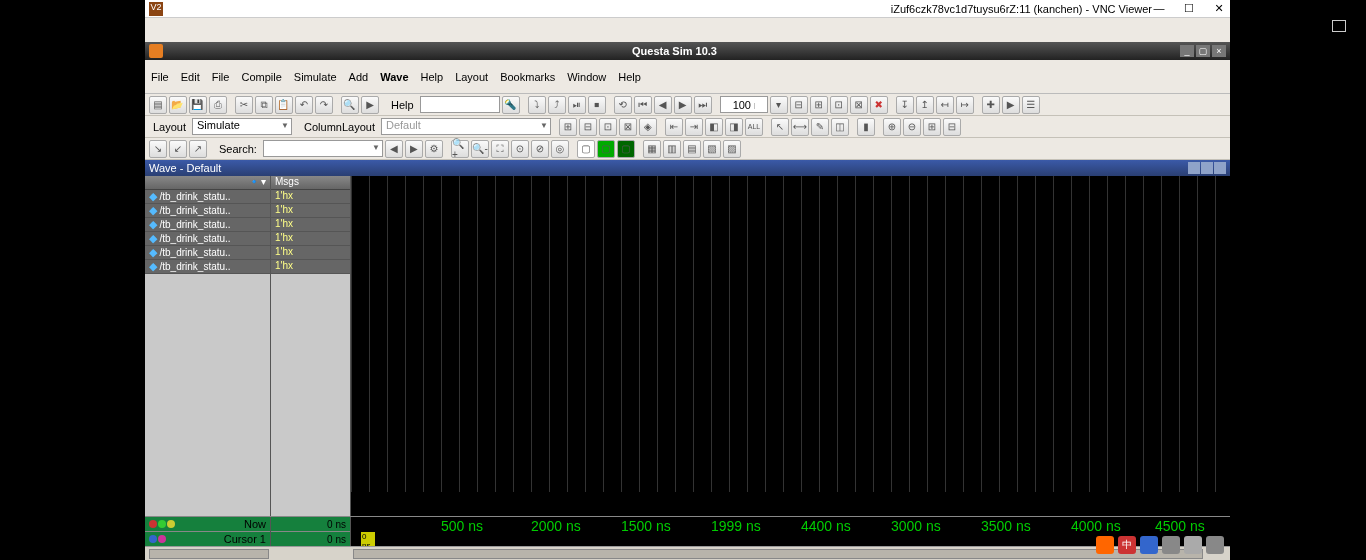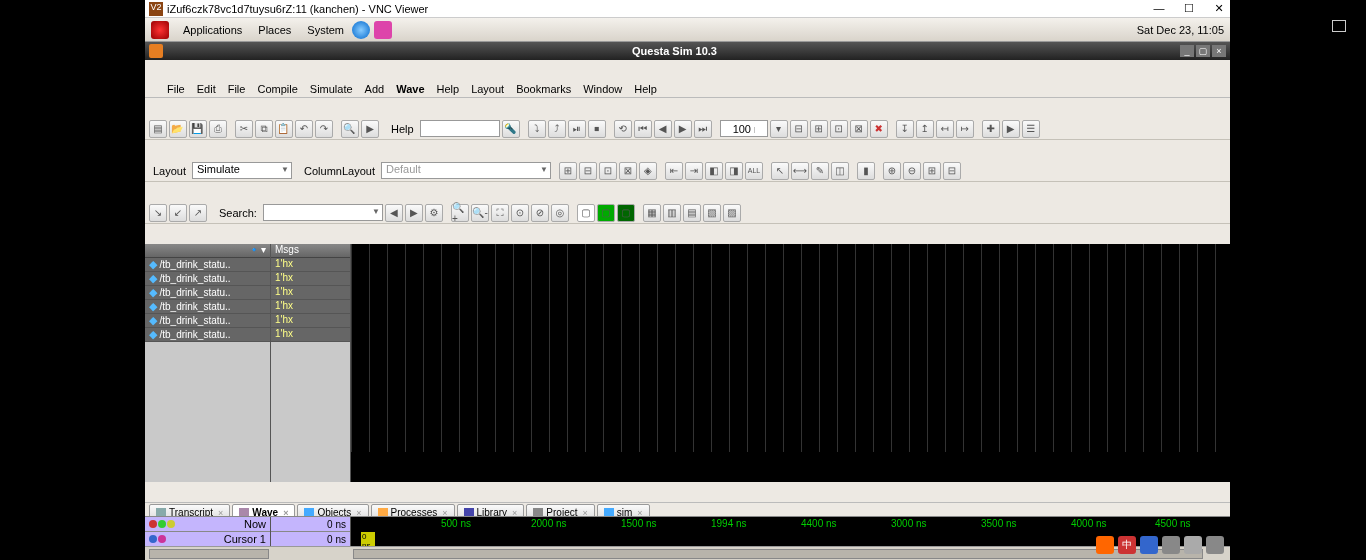--- a/index.html
+++ b/index.html
@@ -1,34 +1,34 @@
 <!DOCTYPE html>
 <html><head>
 <meta charset="utf-8">
 <style>
 * { margin: 0; padding: 0; box-sizing: border-box; font-family: "Liberation Sans", Arial, sans-serif; font-size: 11px; }
 body { background: #000; width: 1366px; height: 560px; overflow: hidden; position: relative; }
 .vnc-window { position: absolute; left: 145px; top: 0; width: 1085px; height: 560px; background: #ede9e3; }
 .vnc-titlebar { height: 18px; background: #fff; display: flex; align-items: center; padding: 0 4px; border-bottom: 1px solid #ccc; }
 .vnc-icon { width: 14px; height: 14px; background: #8b4513; margin-right: 4px; font-size: 9px; color: #fff; text-align: center; }
-.vnc-title { flex: 1; font-size: 11px; }
+.vnc-title { flex: 1; font-size: 11px; text-align: right; }
 .vnc-btns { display: flex; gap: 16px; }
 .vnc-btn { width: 14px; height: 14px; text-align: center; cursor: pointer; }
 .gnome-panel { height: 24px; background: linear-gradient(#f4f1ec,#d9d4cb); display: flex; align-items: center; padding: 0 6px; border-bottom: 1px solid #999; }
 .gnome-icon { width: 18px; height: 18px; background: radial-gradient(#f33,#900); border-radius: 3px; margin-right: 6px; }
 .gnome-menu { padding: 0 8px; cursor: pointer; }
 .gnome-tray { margin-left: auto; display: flex; align-items: center; gap: 6px; }
 .globe { width: 18px; height: 18px; background: radial-gradient(#8cf,#06c); border-radius: 50%; }
-.questa-window { position: absolute; left: 0; top: 42px; right: 0; bottom: 0; display: flex; flex-direction: column; gap: 20px; }
+.questa-window { position: absolute; left: 0; top: 42px; right: 0; bottom: 0; display: flex; flex-direction: column; }
 .q-titlebar { height: 18px; background: linear-gradient(#555,#222); color: #fff; display: flex; align-items: center; padding: 0 4px; }
 .q-logo { width: 14px; height: 14px; background: #e67e22; border-radius: 2px; margin-right: 6px; }
 .q-title { flex: 1; text-align: center; font-weight: bold; }
 .q-winbtns { display: flex; gap: 2px; }
 .q-winbtn { width: 14px; height: 12px; background: #777; text-align: center; line-height: 12px; cursor: pointer; font-size: 9px; color: #fff; }
-.menubar { height: 18px; background: #ede9e3; display: flex; align-items: center; padding: 0 16px; border-bottom: 1px solid #bbb; }
+.menubar { height: 34px; background: #ede9e3; display: flex; align-items: center; padding: 0 0; border-bottom: 1px solid #bbb; }
 .menu-item { padding: 0 6px; cursor: pointer; }
 .menu-item.bold { font-weight: bold; }
 .toolbar { height: 22px; background: #ede9e3; display: flex; align-items: center; padding: 0 4px; gap: 2px; border-bottom: 1px solid #c5c1b8; }
 .tb-btn { width: 18px; height: 18px; background: linear-gradient(#fafafa,#ddd); border: 1px solid #aaa; border-radius: 2px; cursor: pointer; display: flex; align-items: center; justify-content: center; font-size: 10px; color: #555; }
 .tb-sep { width: 4px; }
 .tb-label { padding: 0 4px; }
 .tb-input { height: 17px; border: 1px solid #999; background: #fff; padding: 0 12px; }
 .tb-dropdown { height: 17px; border: 1px solid #999; background: #fff; padding: 0 16px 0 4px; position: relative; }
 .tb-dropdown::after { content: "▼"; position: absolute; right: 2px; top: 2px; font-size: 8px; color: #666; }
 .wave-header { height: 16px; background: linear-gradient(#3b5aa8,#2a3f73); color: #fff; display: flex; align-items: center; padding: 0 4px; font-size: 10px; }
@@ -39,27 +39,27 @@
 .msgs-panel { width: 80px; background: #c9c9c9; border-right: 1px solid #555; display: flex; flex-direction: column; }
 .panel-header { height: 14px; background: linear-gradient(#888,#666); color: #fff; font-size: 10px; text-align: right; padding-right: 4px; border-bottom: 1px solid #444; }
 .panel-header.msgs { text-align: left; padding-left: 4px; }
 .signal-row { height: 14px; display: flex; align-items: center; padding-left: 4px; font-size: 10px; background: #666; color: #fff; border-bottom: 1px solid #555; overflow: hidden; white-space: nowrap; }
 .signal-row .dia { color: #5bf; margin-right: 2px; }
 .msgs-row { height: 14px; padding-left: 4px; font-size: 10px; background: #666; color: #ff8; border-bottom: 1px solid #555; }
 .signals-spacer { flex: 1; background: #c9c9c9; }
 .wave-area { flex: 1; background: #000; position: relative; overflow: hidden; }
 .grid-line { position: absolute; top: 0; bottom: 30px; width: 1px; background: #333; }
 .bottom-rows { position: absolute; left: 0; right: 0; bottom: 0; }
-.now-row, .cursor-row { height: 15px; display: flex; background: #c4b5fd; border-top: 1px solid #888; align-items: center; }
+.now-row, .cursor-row { height: 15px; display: flex; background: #15803d; border-top: 1px solid #888; align-items: center; }
 .now-label { width: 126px; text-align: right; padding-right: 4px; font-size: 10px; line-height: 15px; border-right: 1px solid #555; position: relative; }
 .row-dots { position:absolute; left:4px; top:3px; display:flex; gap:1px; }
 .row-dot { width:8px; height:8px; border-radius:50%; }
 .now-val { width: 80px; text-align: right; padding-right: 4px; font-size: 10px; line-height: 15px; border-right: 1px solid #555; }
 .timeline { flex: 1; background: #000; position: relative; height: 15px; }
-.time-tick { position: absolute; font-size: 10px; color: #0c0; top: 1px; }
+.time-tick { position: absolute; font-size: 14px; color: #0c0; top: 1px; }
 .cursor-mark { position: absolute; left: 10px; top: 0; bottom: 0; width: 14px; background: #cc0; font-size: 8px; color: #000; text-align: left; padding-left: 1px; }
 .scrollbars { height: 14px; background: #d7d3ca; border-top: 1px solid #999; position: relative; }
 .sb-thumb { position: absolute; top: 2px; height: 10px; background: #b8b4ab; border: 1px solid #888; }
 .tabs-bar { height: 20px; background: #ede9e3; display: flex; align-items: center; padding: 0 4px; gap: 2px; border-top: 1px solid #bbb; }
 .tab { height: 17px; background: linear-gradient(#fafafa,#ddd); border: 1px solid #999; border-radius: 2px 2px 0 0; padding: 0 6px; display: flex; align-items: center; gap: 3px; cursor: pointer; font-size: 10px; }
 .tab.active { background: #fff; font-weight: bold; }
 .tab-icon { width: 10px; height: 10px; }
 .tab-x { font-size: 9px; color: #999; margin-left: 2px; }
 .statusbar { height: 18px; background: #ede9e3; display: flex; align-items: center; border-top: 1px solid #bbb; font-size: 10px; }
 .status-cell { padding: 0 8px; border-right: 1px solid #bbb; height: 100%; display: flex; align-items: center; }
@@ -77,31 +77,20 @@
   <div class="vnc-titlebar">
     <div class="vnc-icon">V2</div>
     <div class="vnc-title">iZuf6czk78vc1d7tuysu6rZ:11 (kanchen) - VNC Viewer</div>
     <div class="vnc-btns">
       <div class="vnc-btn">—</div>
       <div class="vnc-btn">☐</div>
       <div class="vnc-btn">✕</div>
     </div>
   </div>
 
-  <div class="gnome-panel">
-    <div class="gnome-icon"></div>
-    <div class="gnome-menu">Applications</div>
-    <div class="gnome-menu">Places</div>
-    <div class="gnome-menu">System</div>
-    <div class="globe"></div>
-    <div style="width:18px;height:18px;background:#d4a;border-radius:3px;margin-left:4px"></div>
-    <div class="gnome-tray">
-      <span>Sat Dec 23, 11:05</span>
-    </div>
-  </div>
 
   <div class="questa-window">
     <div class="q-titlebar">
       <div class="q-logo"></div>
       <div class="q-title">Questa Sim 10.3</div>
       <div class="q-winbtns">
         <div class="q-winbtn">_</div>
         <div class="q-winbtn">▢</div>
         <div class="q-winbtn">×</div>
       </div>
@@ -224,20 +213,28 @@
       <div class="tb-btn" style="background:#0a0">▢</div>
       <div class="tb-btn" style="background:#060">▢</div>
       <div class="tb-sep"></div>
       <div class="tb-btn">▦</div>
       <div class="tb-btn">▥</div>
       <div class="tb-btn">▤</div>
       <div class="tb-btn">▧</div>
       <div class="tb-btn">▨</div>
     </div>
 
+    <div class="wave-header">
+      <span>Wave - Default</span>
+      <div class="wave-header-btns">
+        <div class="wave-hbtn"></div>
+        <div class="wave-hbtn"></div>
+        <div class="wave-hbtn"></div>
+      </div>
+    </div>
 
     <div class="wave-body">
       <div class="signal-panel">
         <div class="panel-header">🔹▾</div>
         <div id="signals">
             <div class="signal-row"><span class="dia">◆</span>/tb_drink_statu..</div>
             <div class="signal-row"><span class="dia">◆</span>/tb_drink_statu..</div>
             <div class="signal-row"><span class="dia">◆</span>/tb_drink_statu..</div>
             <div class="signal-row"><span class="dia">◆</span>/tb_drink_statu..</div>
             <div class="signal-row"><span class="dia">◆</span>/tb_drink_statu..</div>
@@ -320,21 +317,21 @@
               <div class="row-dot" style="background:#3c3"></div>
               <div class="row-dot" style="background:#cc3"></div>
             </div>
           <span>Now</span>
         </div>
         <div class="now-val">0 ns</div>
         <div class="timeline" id="timeline">
             <div class="time-tick" style="left: 90px;">500 ns</div>
             <div class="time-tick" style="left: 180px;">2000 ns</div>
             <div class="time-tick" style="left: 270px;">1500 ns</div>
-            <div class="time-tick" style="left: 360px;">1994 ns</div>
+            <div class="time-tick" style="left: 360px;">1999 ns</div>
             <div class="time-tick" style="left: 450px;">4400 ns</div>
             <div class="time-tick" style="left: 540px;">3000 ns</div>
             <div class="time-tick" style="left: 630px;">3500 ns</div>
             <div class="time-tick" style="left: 720px;">4000 ns</div>
             <div class="time-tick" style="left: 804px;">4500 ns</div>
           </div>
       </div>
       <div class="cursor-row">
         <div class="now-label">
           <div class="row-dots">

